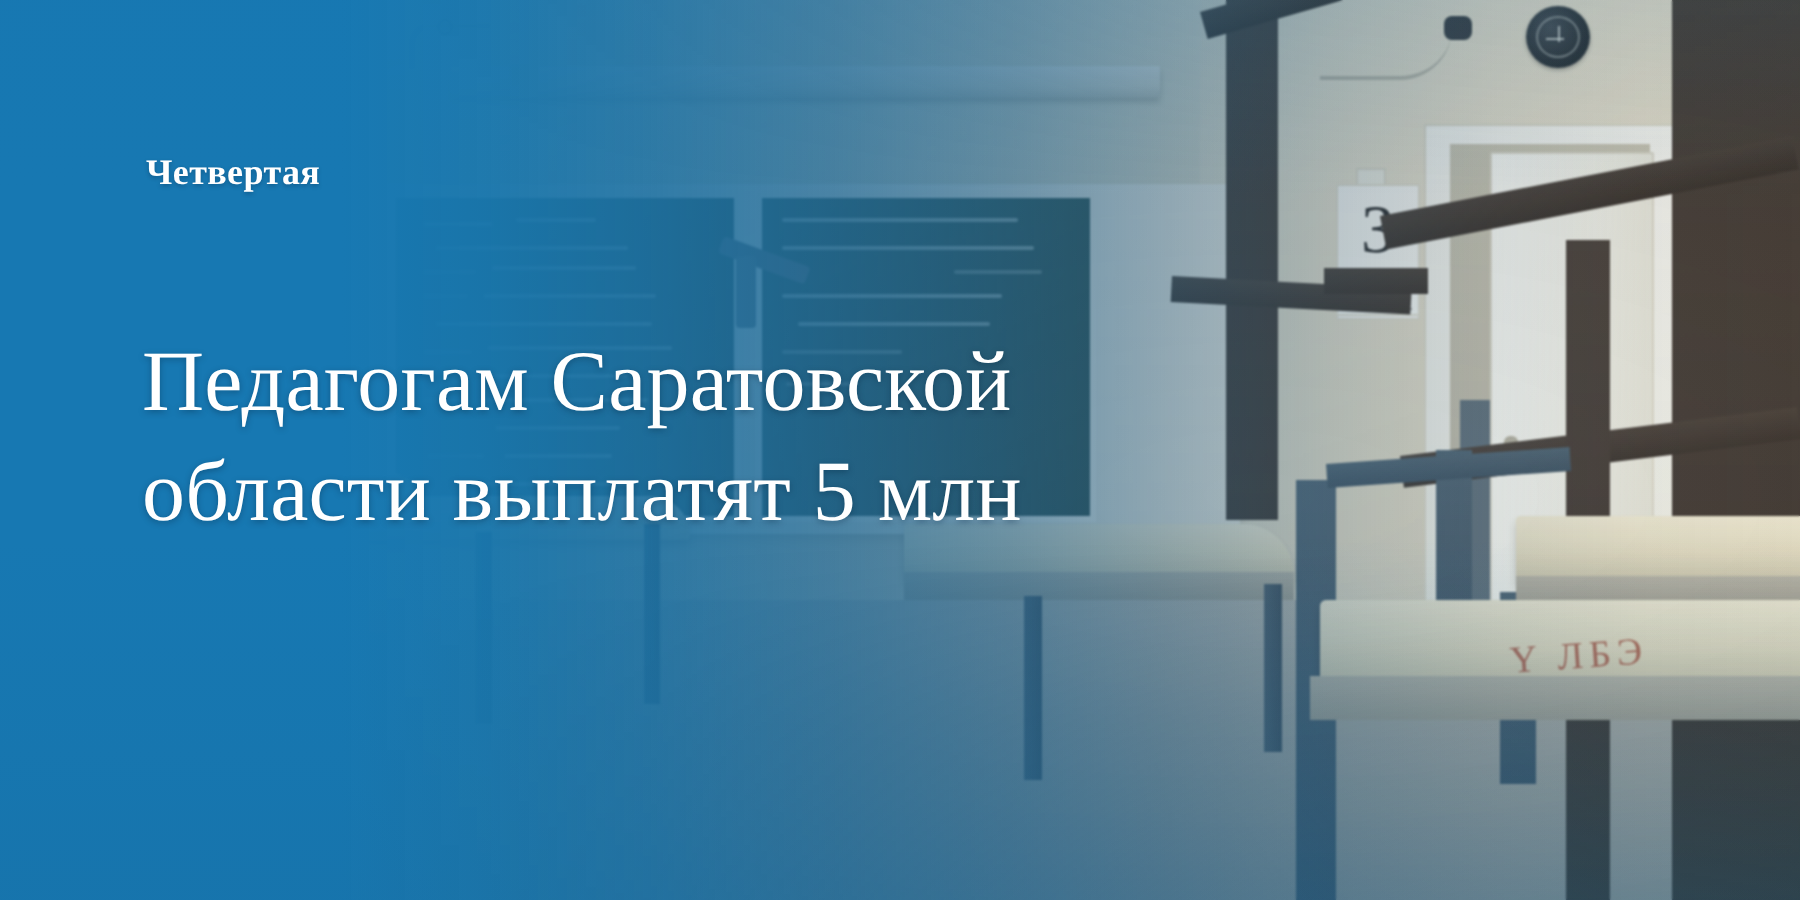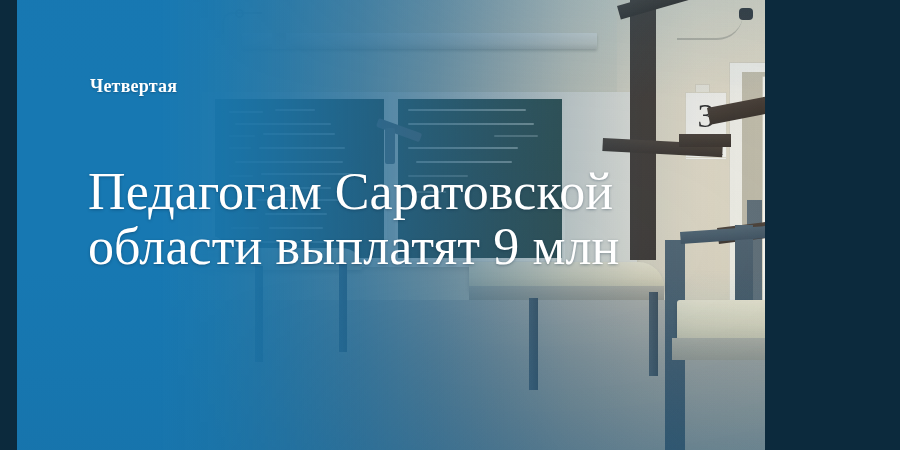--- a/index.html
+++ b/index.html
@@ -1,25 +1,24 @@
 <!DOCTYPE html>
 <html lang="ru"><head>
 <meta charset="utf-8">
 <title>Четвертая Власть</title>
 <style>
   html,body{margin:0;padding:0;background:#0c2a3d;}
   *{box-sizing:border-box;}
 
   #card{
     position:relative;
-    width:748px;height:450px;
+    width:900px;height:450px;
     overflow:hidden;
     font-family:"Liberation Sans", sans-serif;
     background:#c9c3b2;
-    margin-left:17px;
   }
 
   
   #photo{position:absolute;inset:0;overflow:hidden;}
 
   
   .wall-back{position:absolute;left:0;top:0;width:900px;height:300px;
     background:linear-gradient(180deg,#e6e1cf 0%,#ddd8c6 45%,#d2ccba 100%);}
   .wall-right{position:absolute;left:600px;top:0;width:300px;height:330px;
     background:linear-gradient(160deg,#efe9d6 0%,#e3dcc7 55%,#d8d1bb 100%);}
@@ -153,21 +152,21 @@
   #content{position:absolute;inset:0;}
 
   #logo{position:absolute;left:73px;top:74px;width:300px;
     font-family:"Liberation Serif", serif;font-weight:bold;
     font-size:18px;line-height:24px;color:#ffffff;letter-spacing:.2px;
     text-shadow:0 1px 2px rgba(0,30,55,.30);}
   #logo .l2{display:block;}
 
   #headline{position:absolute;left:71px;top:164px;width:640px;
     font-family:"Liberation Serif", serif;font-weight:400;
-    font-size:52px;line-height:55px;color:#ffffff;letter-spacing:.1px;
+    font-size:43px;line-height:55px;color:#ffffff;letter-spacing:.1px;
     text-shadow:0 1px 3px rgba(0,28,52,.35);}
   #headline .hl{display:block;white-space:nowrap;}
 </style>
 </head>
 <body>
 
 <div id="card">
 
   <div id="photo">
 
@@ -280,17 +279,17 @@
   <div id="overlay-v"></div>
 
   <div id="content">
 
     <div id="logo">
       <span class="l1">Четвертая</span>
     </div>
 
     <div id="headline">
       <span class="hl">Педагогам Саратовской</span>
-      <span class="hl">области выплатят 9 млн</span>
+      <span class="hl">области выплатят 5 млн</span>
     </div>
 
   </div>
 </div>
 
 </body></html>

